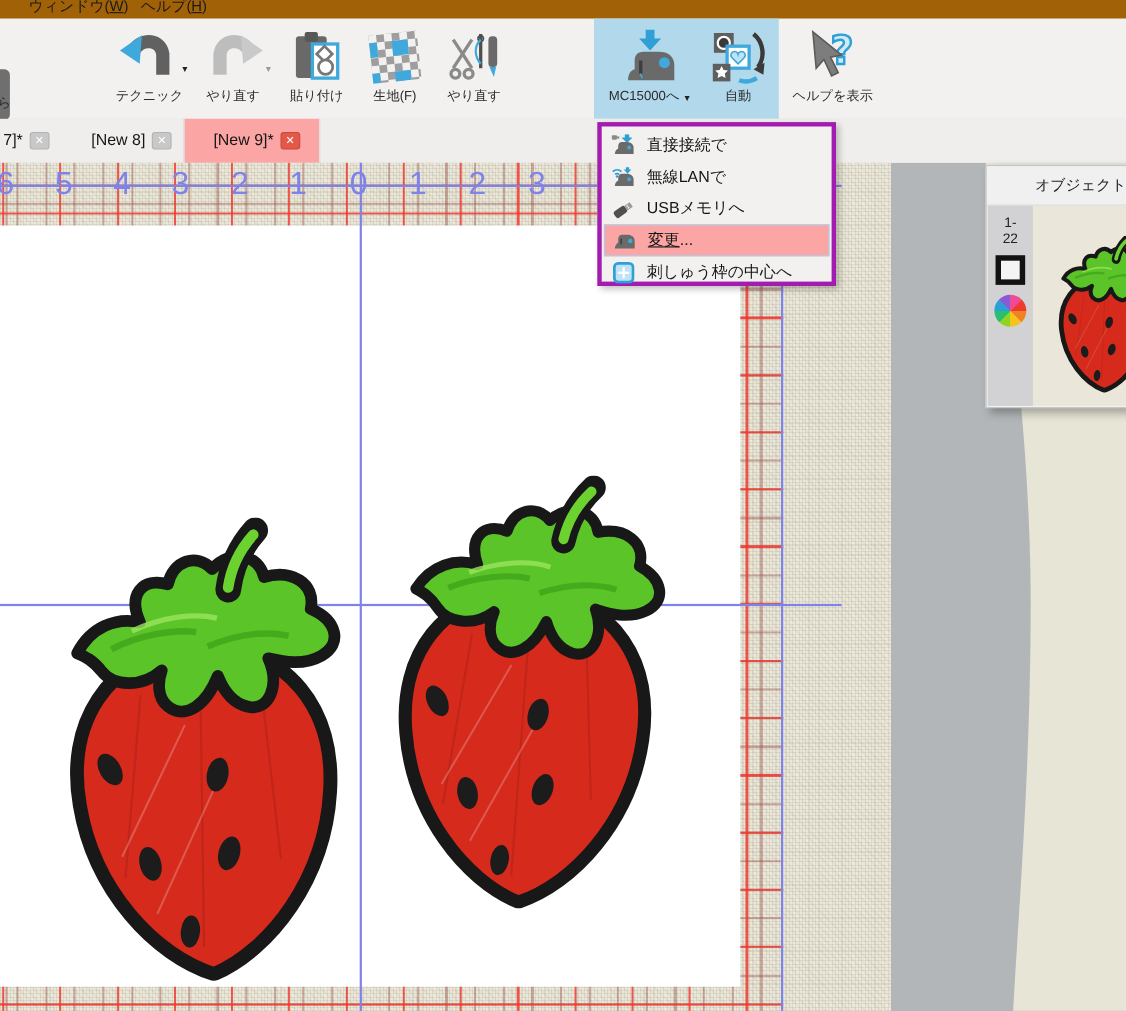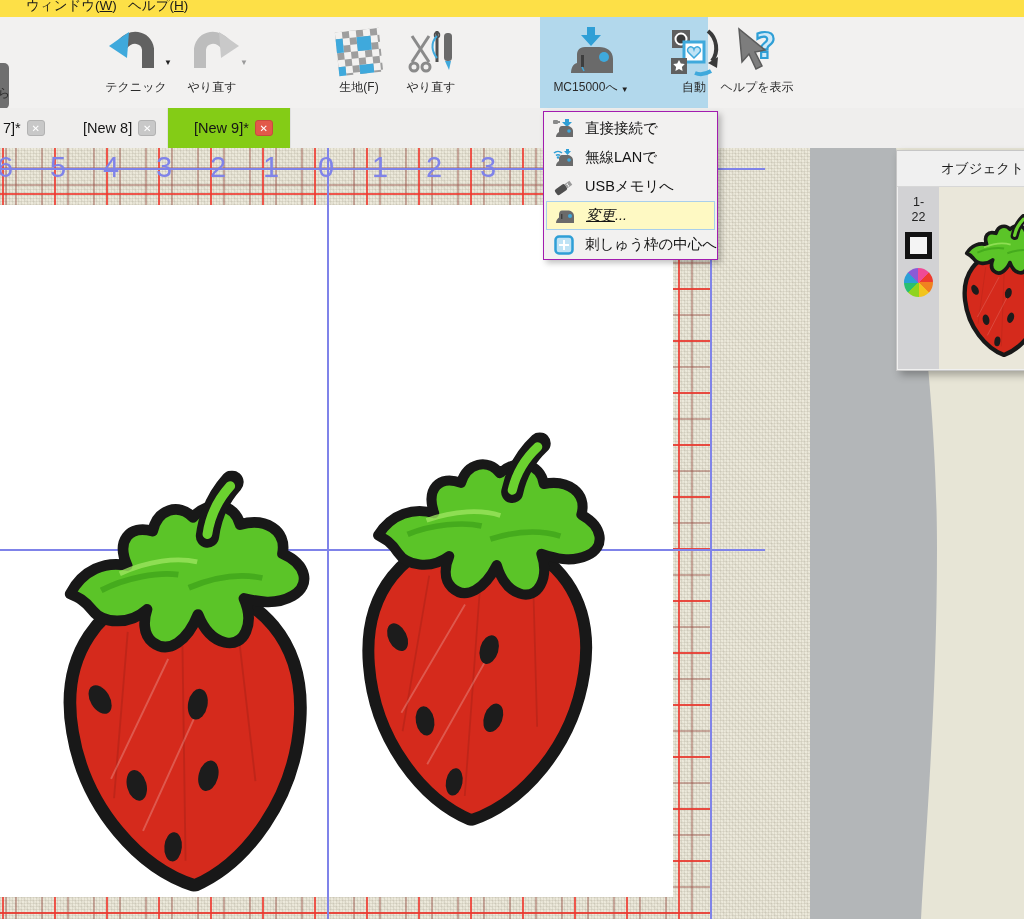--- a/index.html
+++ b/index.html
@@ -1,20 +1,20 @@
 <!DOCTYPE html>
 <html><head>
 <meta charset="utf-8">
 <style>
   html,body{margin:0;padding:0;background:#888;}
   #screen{position:relative;width:1024px;height:919px;overflow:hidden;
     background:#e7e5d6;font-family:"Liberation Sans","DejaVu Sans",sans-serif;
     -webkit-font-smoothing:antialiased;}
   
-  .menubar{position:absolute;left:0;top:0;width:1024px;height:17px;background:#fde047;overflow:hidden;}
+  .menubar{position:absolute;left:0;top:0;width:1024px;height:17px;background:#a16207;overflow:hidden;}
   .mitem{position:absolute;top:-3px;font-size:13.5px;color:#1a1a1a;white-space:nowrap;}
   .u{text-decoration:underline;}
   
   .toolbar{position:absolute;left:0;top:17px;width:1024px;height:91px;background:#f2f1f0;border-bottom:1px solid #dcdbda;}
   .tb-highlight{position:absolute;left:540px;top:0;width:168px;height:91px;background:#b2d8ec;}
   .tbtn{position:absolute;top:0;height:91px;display:flex;flex-direction:column;align-items:center;padding-top:9px;box-sizing:border-box;cursor:default;}
   .tico{height:52px;display:flex;align-items:center;justify-content:center;}
   .tlabel{font-size:12px;color:#2b2b2b;white-space:nowrap;margin-top:1px;}
   .darr{font-size:8px;color:#222;line-height:8px;}
   .darr.abs{position:absolute;right:0;top:42px;}
@@ -22,21 +22,21 @@
   .darr.inl{display:inline-block;margin-left:3px;transform:translateY(1px);}
   .partial-ico{position:absolute;left:0;top:46px;width:13px;height:46px;background:#6f6f6f;border-radius:0 5px 5px 0;}
   .fab-ico{width:44px;height:44px;transform:rotate(-6deg);
     background-image:
       conic-gradient(#3fa9dc 90deg,transparent 0) ,
       conic-gradient(#9e9e9e 90deg,transparent 0 180deg,#9e9e9e 0 270deg,transparent 0);
     background-size:28px 28px,14px 14px;background-position:7px 7px,0 0;}
   
   .tabbar{position:absolute;left:0;top:108px;width:1024px;height:40px;background:#efeeed;}
   .tab{position:absolute;top:0;height:40px;display:flex;align-items:center;cursor:default;}
-  .tab.active{background:#84cc16;border-left:1px solid #e0e0e0;border-right:1px solid #e0e0e0;}
+  .tab.active{background:#fca5a5;border-left:1px solid #e0e0e0;border-right:1px solid #e0e0e0;}
   .tab-label{font-size:14.5px;color:#161616;white-space:nowrap;}
   .tab-close{width:18px;height:16px;border-radius:3px;margin-left:6px;display:flex;align-items:center;justify-content:center;
     font-size:10px;font-weight:bold;color:#fff;}
   .tab-close.gray{background:#c8c8c8;border:1px solid #b2b2b2;box-sizing:border-box;}
   .tab-close.red{background:#e2594a;border:1px solid #c84b3e;box-sizing:border-box;}
   
   .fabric{position:absolute;left:0;top:148px;width:810px;height:771px;background-color:#ece9db;
     background-image:
       repeating-linear-gradient(90deg,rgba(125,117,95,.13) 0 1px,transparent 1px 3px),
       repeating-linear-gradient(0deg,rgba(125,117,95,.13) 0 1px,transparent 1px 3px),
@@ -47,24 +47,24 @@
       repeating-linear-gradient(0deg,rgba(240,55,45,.82) 0 2px,transparent 2px 52px),
       repeating-linear-gradient(90deg,rgba(150,78,68,.42) 0 2px,transparent 2px 26px),
       repeating-linear-gradient(0deg,rgba(150,78,68,.42) 0 2px,transparent 2px 26px);
     background-position:2px 0,0 47px,15px 0,0 21px;}
   .grayhoop{position:absolute;left:810px;top:148px;}
   .design{position:absolute;left:0;top:205px;width:673px;height:692px;background:#ffffff;}
   .guide{position:absolute;background:#7f83e9;}
   .ruler-tick{position:absolute;top:151px;width:26px;text-align:center;font-size:29px;color:#7f83e9;}
   .berry{position:absolute;}
   
-  .dropmenu{position:absolute;left:543px;top:111px;width:175px;height:149px;background:#f2f1f0;
-    border:1px solid #a21caf;box-sizing:border-box;box-shadow:3px 3px 6px rgba(0,0,0,.25);}
+  .dropmenu{position:absolute;left:543px;top:111px;width:217px;height:149px;background:#f2f1f0;
+    border:4px solid #a21caf;box-sizing:border-box;box-shadow:3px 3px 6px rgba(0,0,0,.25);}
   .mrow{position:absolute;left:2px;right:2px;height:29px;display:flex;align-items:center;cursor:default;}
-  .mrow.hl{background:#fef9c3;border:1px solid #a9cfeb;box-sizing:border-box;font-style:italic;}
+  .mrow.hl{background:#fca5a5;border:1px solid #a9cfeb;box-sizing:border-box;}
   .mrow-ico{width:26px;margin-left:5px;display:flex;justify-content:center;flex:none;}
   .mrow-label{font-size:14.5px;color:#141414;margin-left:8px;white-space:nowrap;}
   
   .panel{position:absolute;left:896px;top:150px;width:200px;height:221px;background:#f0f0f0;
     border:1px solid #c6c6c6;box-sizing:border-box;box-shadow:4px 4px 8px rgba(0,0,0,.3);}
   .panel-title{height:35px;border-bottom:1px solid #d7d7d7;display:flex;align-items:center;justify-content:center;
     font-size:13.5px;color:#1c1c1c;}
   .panel-body{position:absolute;left:1px;top:36px;right:1px;bottom:1px;background:#eae7da;}
   .panel-col{position:absolute;left:0;top:0;width:41px;height:100%;background:#d2d2d4;
     display:flex;flex-direction:column;align-items:center;}
@@ -129,20 +129,32 @@
       <div class="tico">
           <svg width="56" height="44" viewBox="0 0 56 44">
         <path d="M42,15 C34,4 18,6 16,19 L16,38" fill="none" stroke="#bdbdbd" stroke-width="12"></path>
         <polygon points="55,16 35,2 37,28" fill="#c9c9c9"></polygon>
       </svg>
         </div>
       <span class="darr abs dim">▼</span>
       <span class="tlabel">やり直す</span>
     </div>
 
+    <div class="tbtn" style="left:252px;width:72px">
+      <div class="tico">
+          <svg width="46" height="48" viewBox="0 0 46 48">
+        <rect x="4" y="5" width="28" height="38" rx="3" fill="#696969"></rect>
+        <rect x="12" y="1" width="12" height="9" rx="2" fill="#575757"></rect>
+        <rect x="19" y="12" width="23" height="31" fill="#ffffff" stroke="#3fa9dc" stroke-width="3"></rect>
+        <rect x="25" y="16" width="10" height="10" transform="rotate(45 30 21)" fill="none" stroke="#777777" stroke-width="2.5"></rect>
+        <circle cx="31" cy="33" r="6.5" fill="#ffffff" stroke="#777777" stroke-width="2.5"></circle>
+      </svg>
+        </div>
+      <span class="tlabel">貼り付け</span>
+    </div>
 
     <div class="tbtn" style="left:323px;width:72px">
       <div class="tico">
           <div class="fab-ico"></div>
         </div>
       <span class="tlabel">生地(F)</span>
     </div>
 
     <div class="tbtn" style="left:395px;width:72px">
       <div class="tico">
@@ -170,21 +182,21 @@
         <polygon points="22,1 30,1 30,9 36,9 26,20 16,9 22,9" fill="#2f9fd6"></polygon>
         <path d="M6,47 H48 V33 C48,25 42,21 34,21 H20 C14,21 12,25 12,29 L12,37 C8,38 6,42 6,47 Z" fill="#6a6a6a"></path>
         <circle cx="39" cy="31" r="5" fill="#3fa9dc"></circle>
         <rect x="16" y="29" width="3" height="12" fill="#3d3d3d"></rect>
         <path d="M17,41 l2,4" stroke="#3fa9dc" stroke-width="1.5"></path>
       </svg>
         </div>
       <span class="tlabel"><span>MC15000へ</span><span class="darr inl">▼</span></span>
     </div>
 
-    <div class="tbtn" style="left:660px;width:68px">
+    <div class="tbtn" style="left:637px;width:68px">
       <div class="tico">
           <svg width="52" height="50" viewBox="0 0 52 50">
         <rect x="4" y="3" width="18" height="18" fill="#5f5f5f"></rect>
         <circle cx="13" cy="12" r="5.5" fill="#3a3a3a" stroke="#ffffff" stroke-width="2"></circle>
         <rect x="16" y="15" width="20" height="20" fill="#ffffff" stroke="#3fa9dc" stroke-width="3"></rect>
         <path d="M26,31 l-5.5,-5.5 a3.3,3.3 0 1 1 5.5,-3.2 a3.3,3.3 0 1 1 5.5,3.2 z" fill="#bfe3f5" stroke="#3fa9dc" stroke-width="1.5"></path>
         <rect x="3" y="31" width="16" height="16" fill="#5f5f5f"></rect>
         <path d="M11,33 l1.8,3.6 4,.5 -2.9,2.8 .7,4 -3.6,-1.9 -3.6,1.9 .7,-4 -2.9,-2.8 4,-.5 z" fill="#ffffff"></path>
         <path d="M40,4 C49,11 51,25 44,34" fill="none" stroke="#3a3a3a" stroke-width="4"></path>
         <polygon points="40,36 50,30 49,41" fill="#3a3a3a"></polygon>

